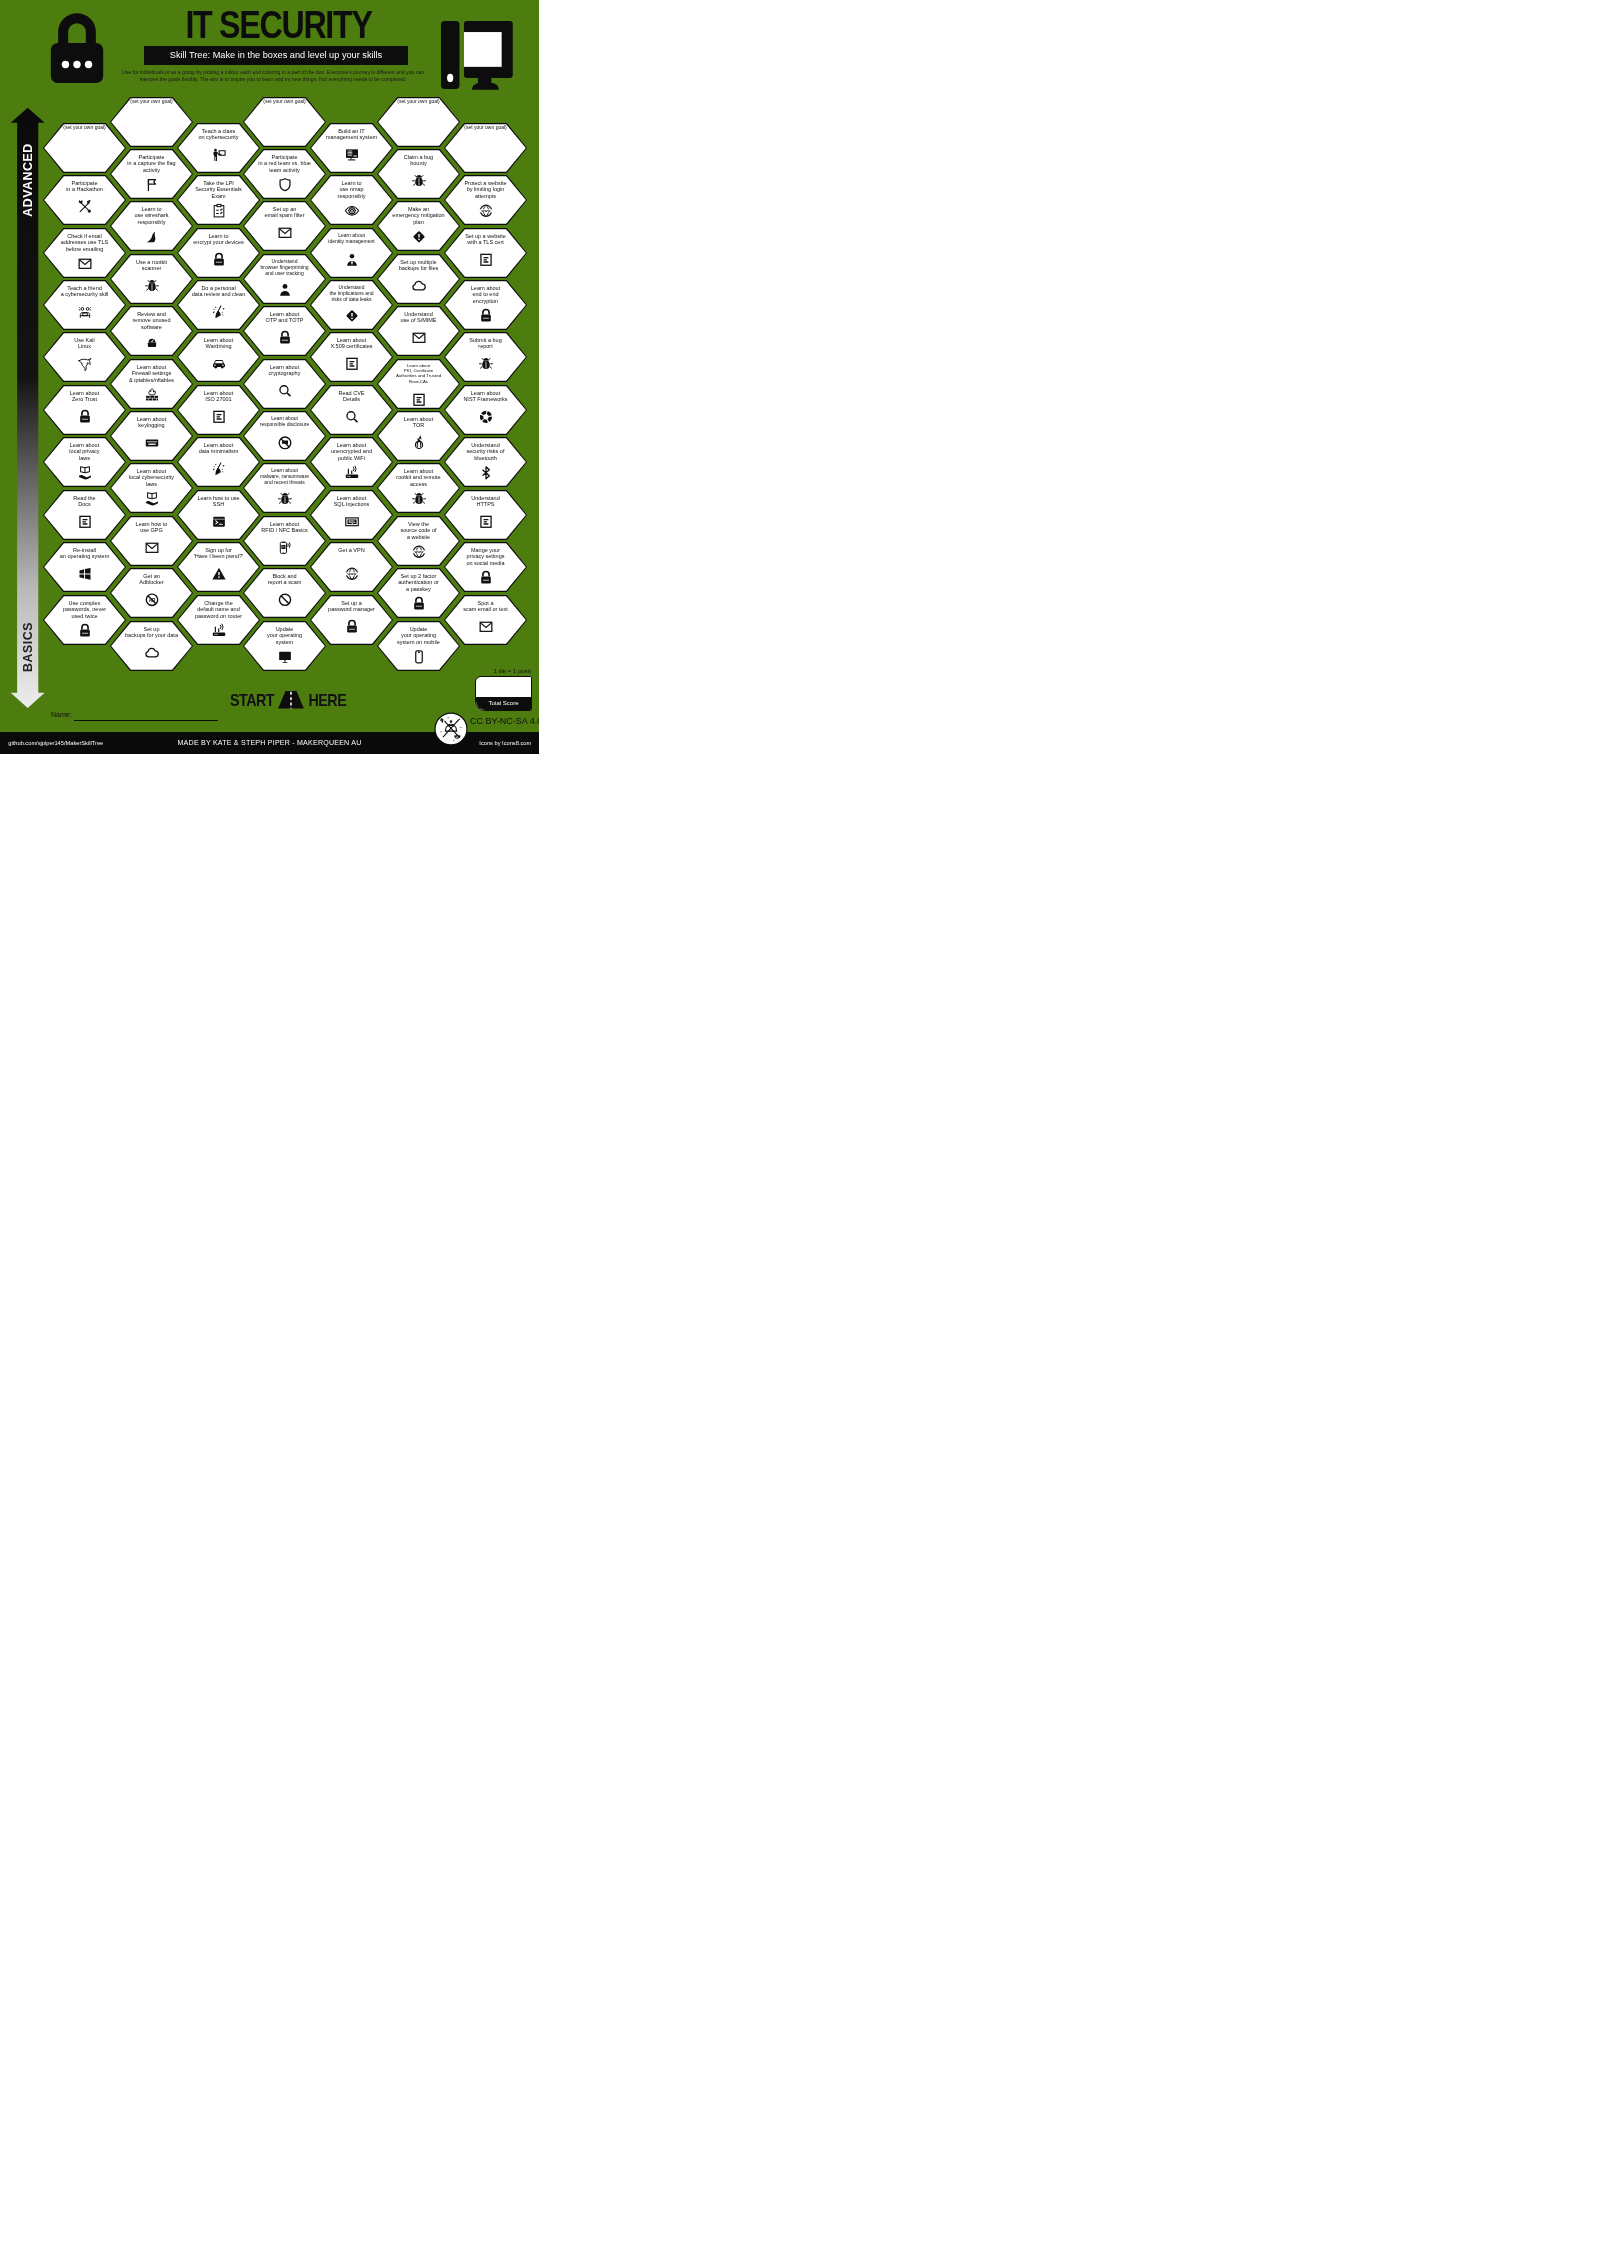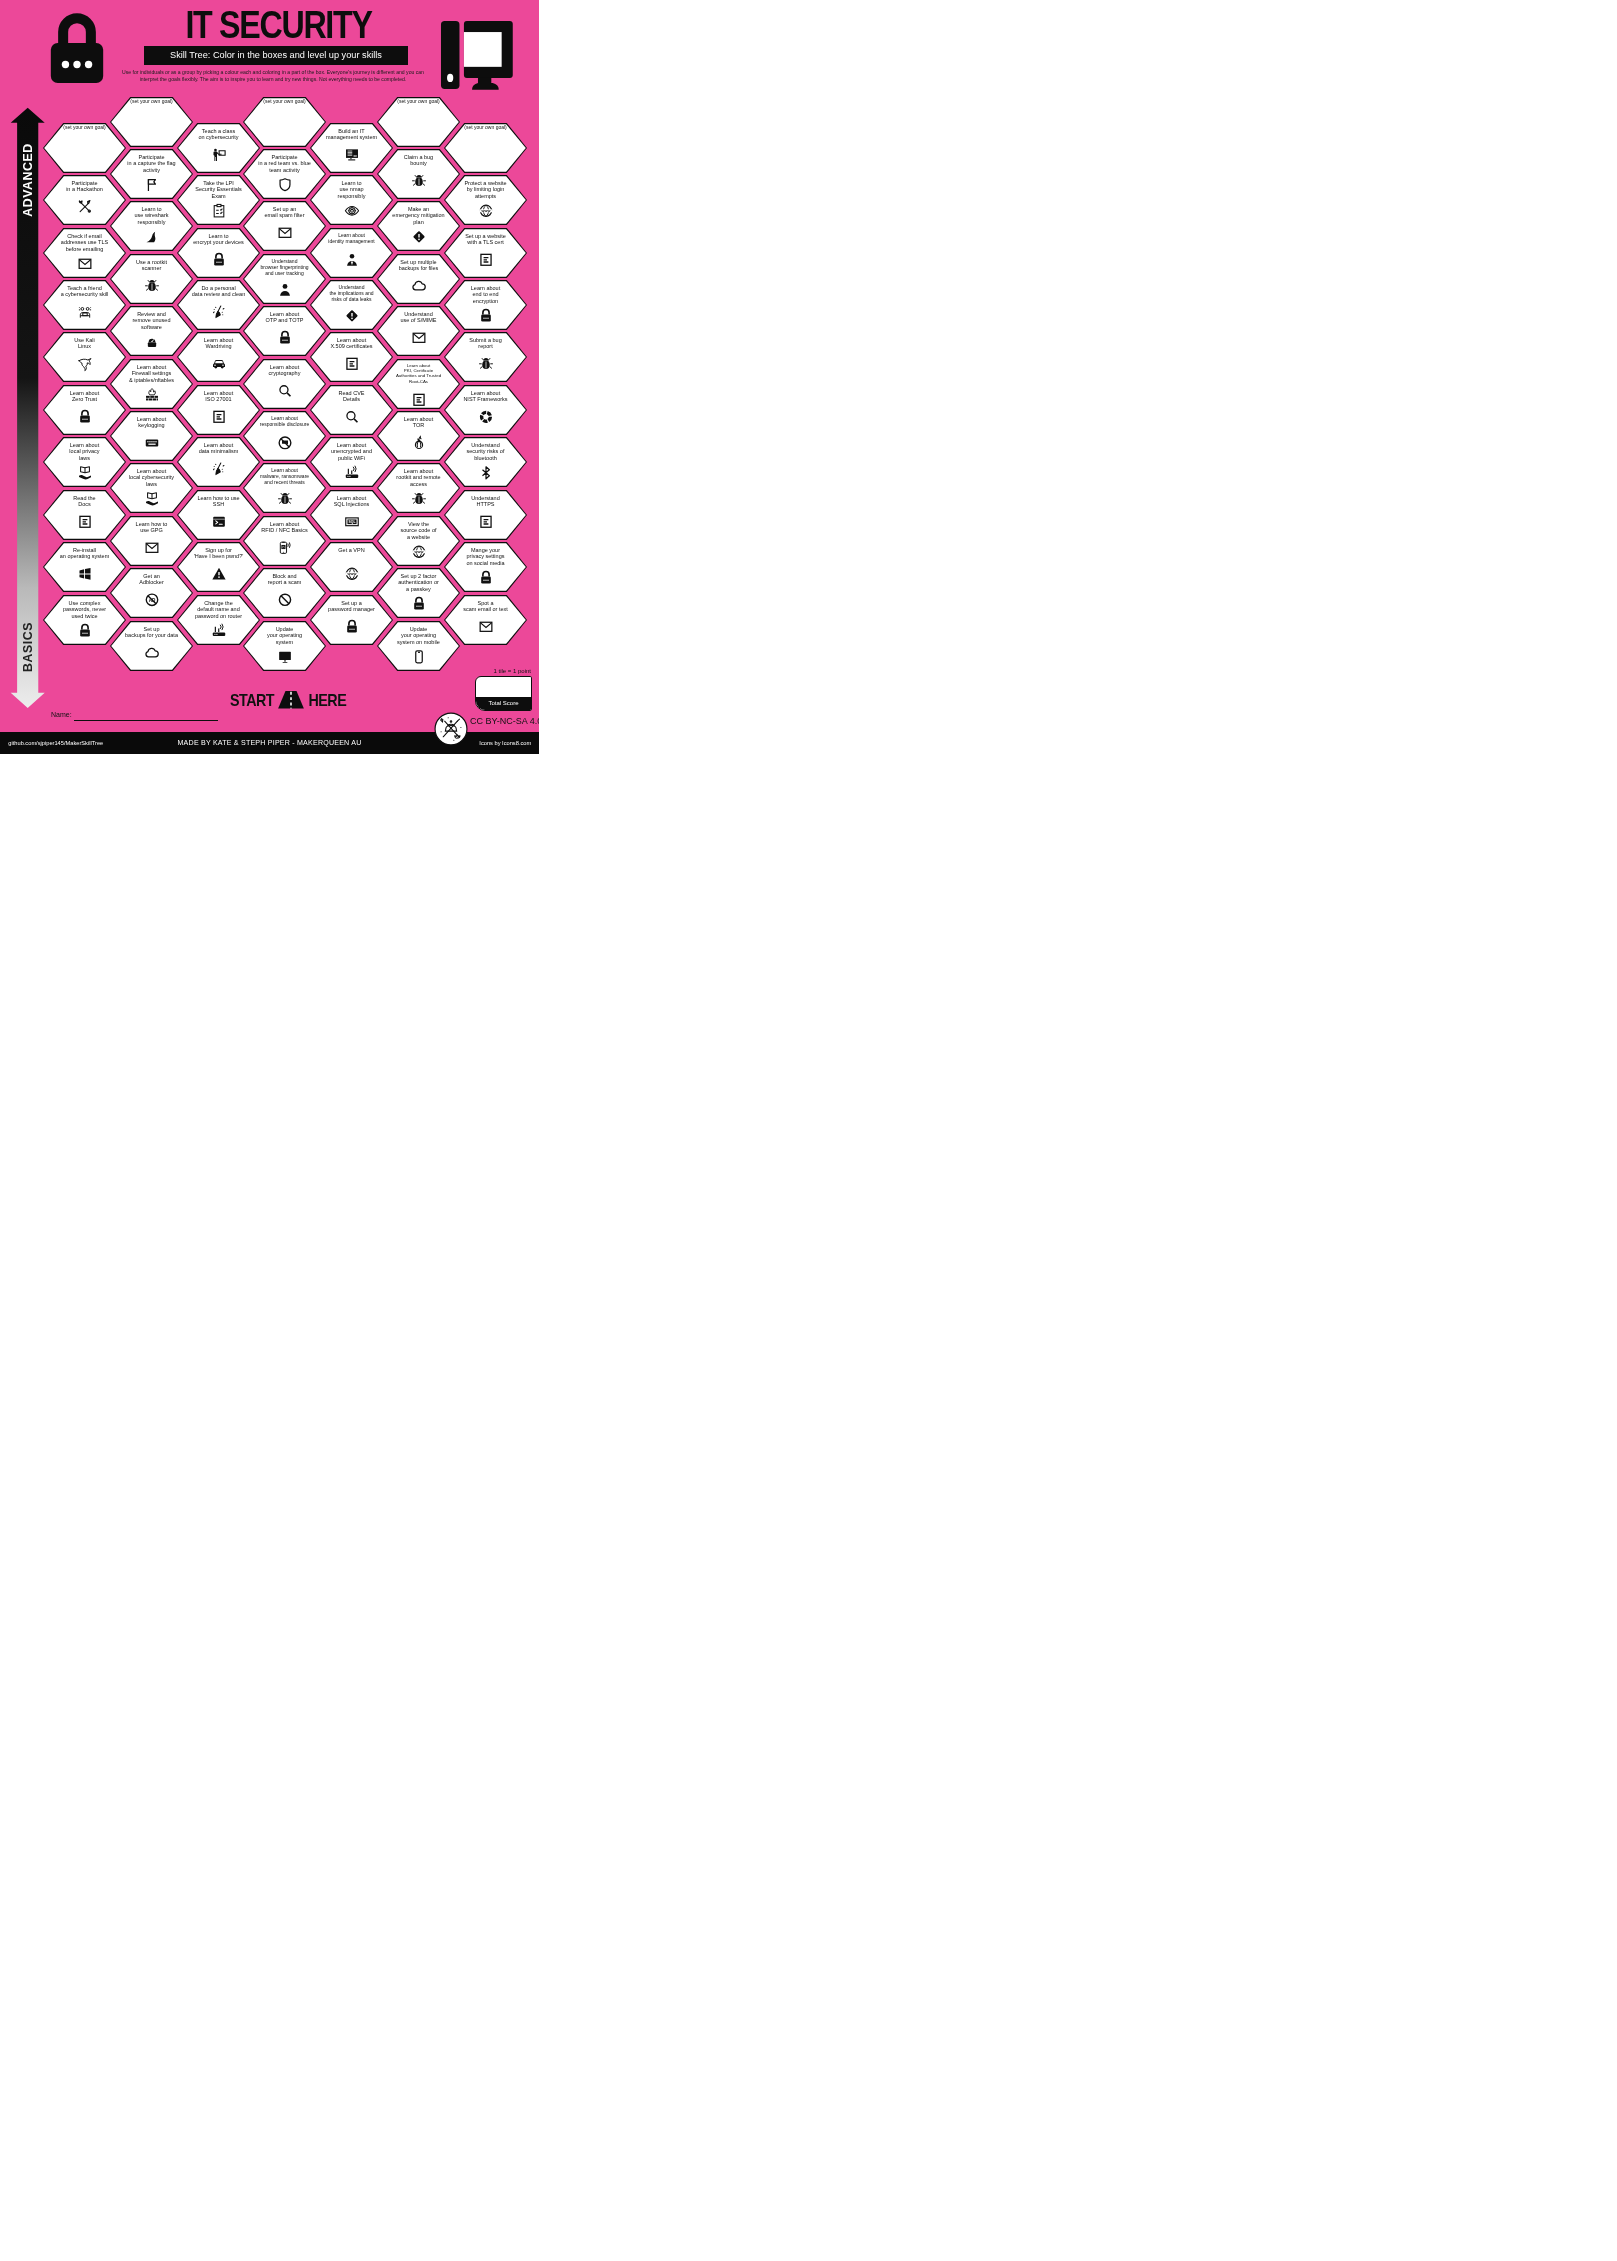--- a/index.html
+++ b/index.html
@@ -1,16 +1,16 @@
 <!DOCTYPE html>
 <html style="font-size:7.4px"><head>
 <meta charset="utf-8">
 <style>
   html,body{margin:0;padding:0;background:#fff}
-  #poster{position:relative;width:539px;height:754px;background:#ec4899;overflow:hidden;
+  #poster{position:relative;width:539px;height:754px;background:#4d7c0f;overflow:hidden;
           font-family:"Liberation Sans",sans-serif;color:#111}
   
   #page-title{position:absolute;left:106px;top:1.8px;width:345px;text-align:center;
     font-size:35px;font-weight:900;letter-spacing:-1.4px;color:#0d0d0d;
     transform:scale(.92,1.12);transform-origin:center top;white-space:nowrap}
   #subtitle-bar{position:absolute;left:144px;top:46px;width:264px;height:19.3px;background:#0d0d0d;
     color:#fff;font-size:9.2px;line-height:19.3px;text-align:center;white-space:nowrap}
   #description{position:absolute;left:87px;top:69px;width:372px;text-align:center;
     font-size:5.1px;line-height:1.32;color:#1a1a1a;white-space:pre-line}
   .corner-icon{position:absolute}
@@ -60,21 +60,21 @@
     <svg viewBox="0 0 40 50" width="62" height="77">
       <path d="M11 24v-9a9 9 0 0 1 18 0v9" fill="none" stroke="#0d0d0d" stroke-width="6.5"></path>
       <rect x="3" y="22" width="34" height="26" rx="4.5" fill="#0d0d0d"></rect>
       <circle cx="12.5" cy="36" r="2.4" fill="#fff"></circle>
       <circle cx="20" cy="36" r="2.4" fill="#fff"></circle>
       <circle cx="27.5" cy="36" r="2.4" fill="#fff"></circle>
     </svg>
   </div>
 
   <div id="page-title">IT SECURITY</div>
-  <div id="subtitle-bar">Skill Tree:  Color in the boxes and level up your skills</div>
+  <div id="subtitle-bar">Skill Tree:  Make in the boxes and level up your skills</div>
   <div id="description">Use for individuals or as a group by picking a colour each and coloring in a part of the box.  Everyone's journey is different and you can
 interpret the goals flexibly.  The aim is to inspire you to learn and try new things. Not everything needs to be completed.</div>
 
   <div class="corner-icon" style="left:438px;top:17.5px;width:77px;height:74px">
     <svg viewBox="0 0 52 50" width="77" height="74">
       <rect x="2" y="2" width="12.5" height="46" rx="2.5" fill="#0d0d0d"></rect>
       <ellipse cx="8.2" cy="40.5" rx="2.1" ry="2.8" fill="#fff"></ellipse>
       <rect x="17.5" y="2" width="33" height="38.5" rx="2" fill="#0d0d0d"></rect>
       <rect x="17.5" y="9.5" width="25.5" height="23.5" fill="#fff"></rect>
       <rect x="27" y="40.5" width="9" height="3.5" fill="#0d0d0d"></rect>

